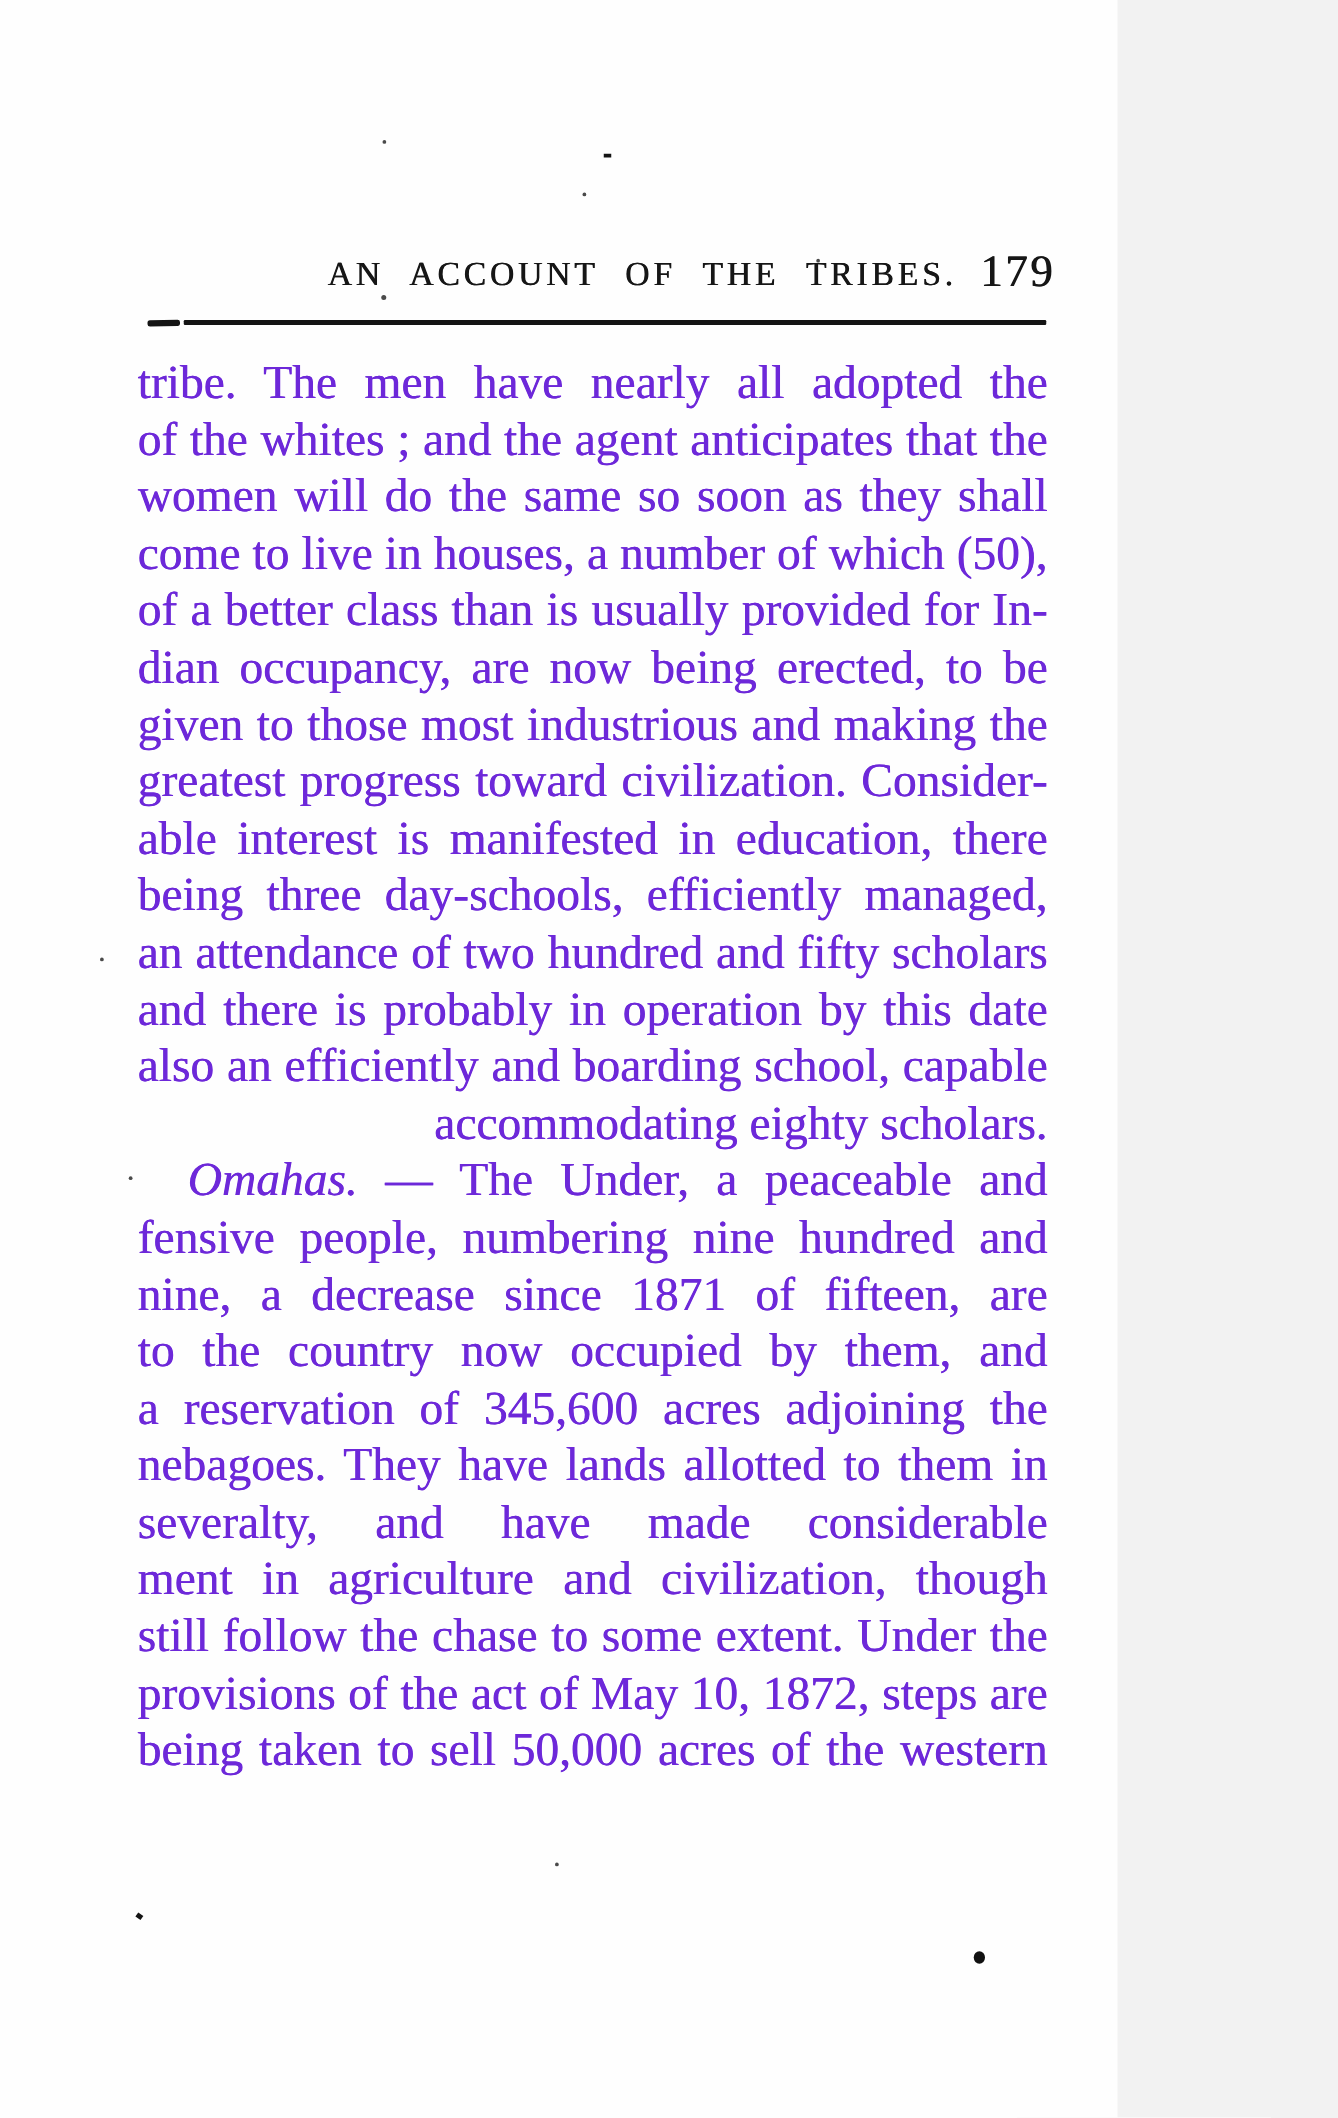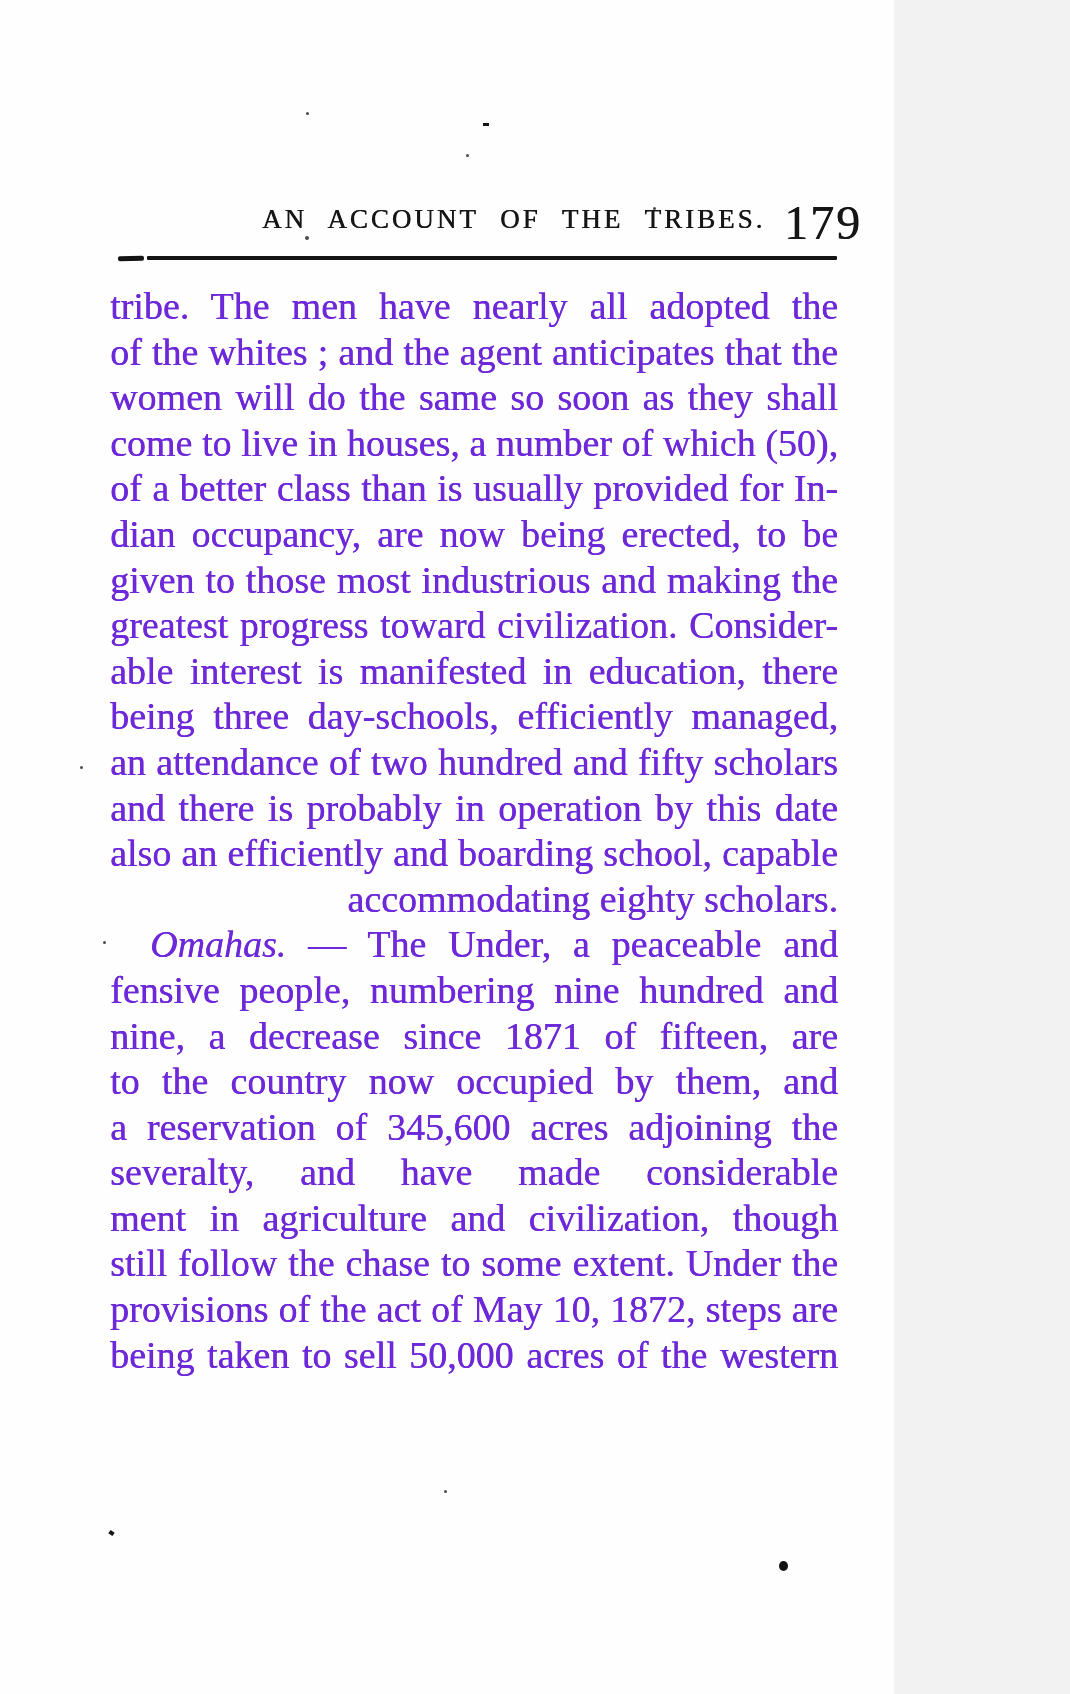--- a/index.html
+++ b/index.html
@@ -15,21 +15,21 @@
   
   .running-head{position:absolute;left:0;top:0;width:100%;height:250px;}
   .running-title{
     position:absolute;left:262px;top:206px;
     font-size:27px;line-height:1;letter-spacing:3px;word-spacing:12px;
     white-space:nowrap;
     text-shadow:0.45px 0 0 currentColor;
   }
   .folio{
     position:absolute;left:784px;top:199px;
-    font-size:48px;line-height:1;letter-spacing:2px;
+    font-size:36px;line-height:1;letter-spacing:2px;
     text-shadow:0.5px 0 0 currentColor;
   }
   .head-rule{
     position:absolute;left:147px;top:256px;width:690px;height:4px;
     background:#141414;border-radius:1px;
   }
   .head-rule-dash{
     position:absolute;left:118px;top:256px;width:26px;height:5px;
     background:#141414;border-radius:2px;
     transform:rotate(-1.5deg);
@@ -83,20 +83,21 @@
       <div class="text-line j">being three day-schools, efficiently managed, with</div>
       <div class="text-line j">an attendance of two hundred and fifty scholars ;</div>
       <div class="text-line j">and there is probably in operation by this date</div>
       <div class="text-line j">also an efficiently and boarding school, capable of</div>
       <div class="text-line">accommodating eighty scholars.</div>
       <div class="text-line j ind"><span class="it">Omahas.</span><span> — The Under, a peaceable and inof-</span></div>
       <div class="text-line j">fensive people, numbering nine hundred and sixty-</div>
       <div class="text-line j">nine, a decrease since 1871 of fifteen, are native</div>
       <div class="text-line j">to the country now occupied by them, and occupy</div>
       <div class="text-line j">a reservation of 345,600 acres adjoining the Win-</div>
+      <div class="text-line j">nebagoes. They have lands allotted to them in</div>
       <div class="text-line j">severalty, and have made considerable advance-</div>
       <div class="text-line j">ment in agriculture and civilization, though they</div>
       <div class="text-line j">still follow the chase to some extent. Under the</div>
       <div class="text-line j">provisions of the act of May 10, 1872, steps are</div>
       <div class="text-line j">being taken to sell 50,000 acres of the western</div>
     </div>
 
   <div class="speck" style="left:306px;top:112px;width:3px;height:3px;"></div>
   <div class="mark" style="left:483px;top:123px;width:6px;height:3px;"></div>
   <div class="speck" style="left:466px;top:154px;width:3px;height:3px;"></div>

